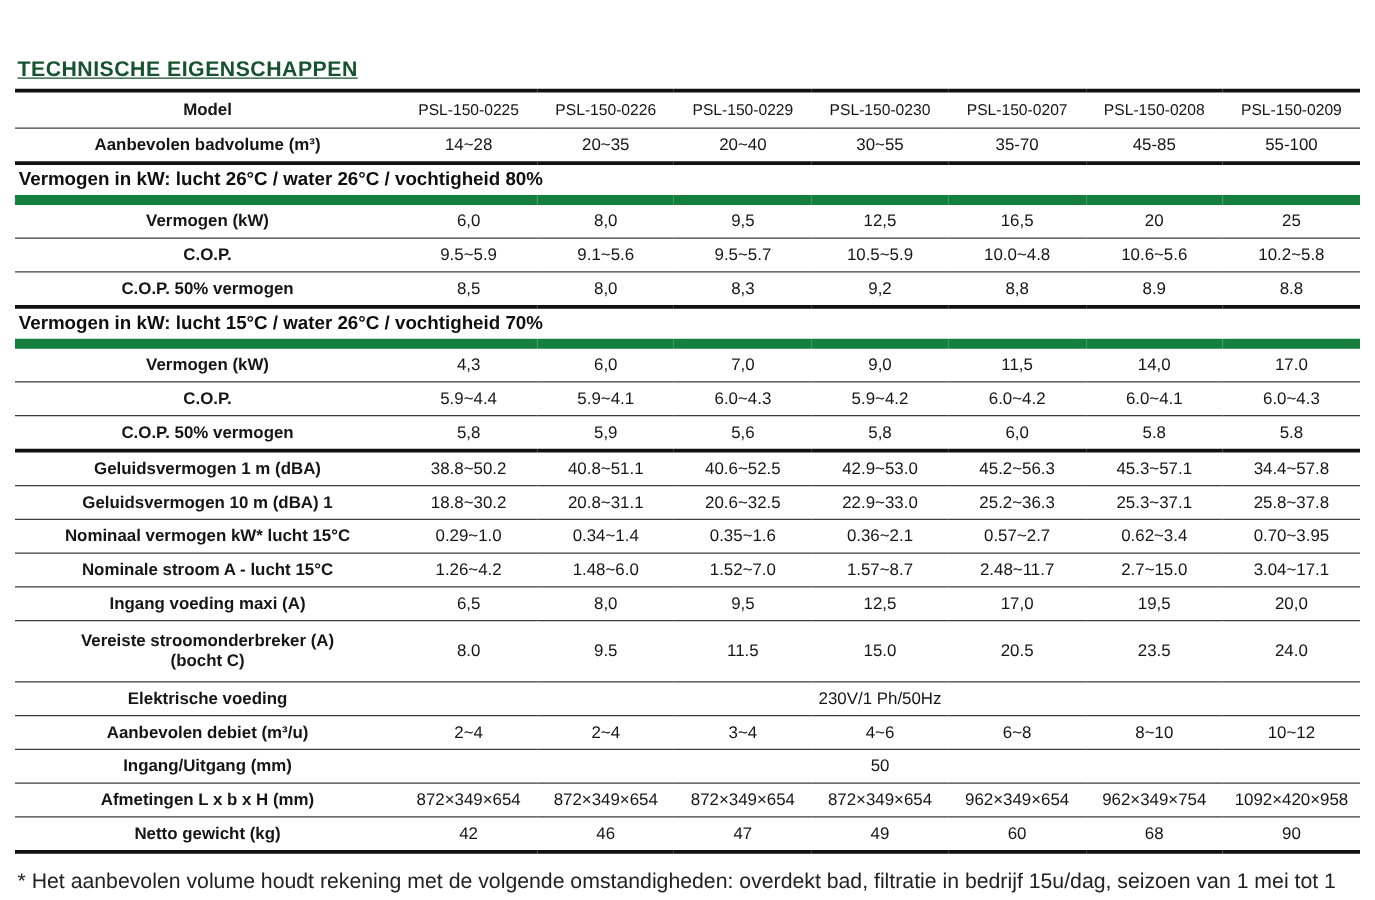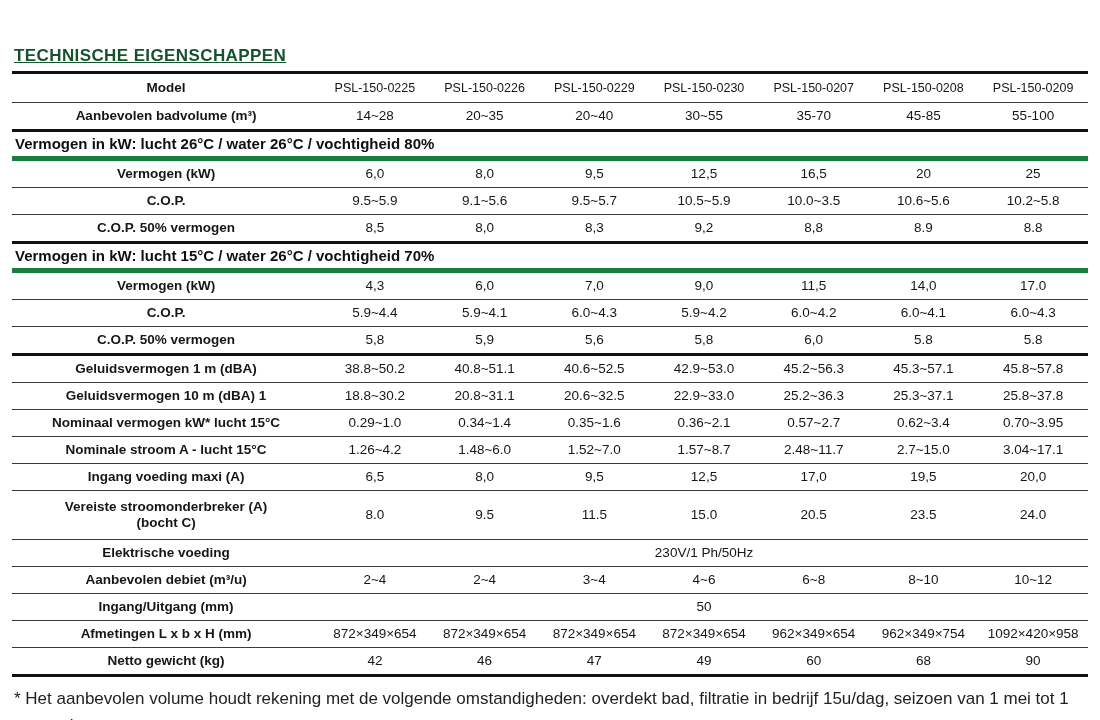--- a/index.html
+++ b/index.html
@@ -25,21 +25,21 @@
     text-align:center;vertical-align:middle;color:#161616;
   }
   td.label{
     text-align:left;font-weight:700;font-size:14.5px;
     padding-left:3px;white-space:pre-line;color:#0f0f0f;
   }
   tr.model td.val{font-weight:400;font-size:12.5px;}
   tr.model td{height:26px;}
   tr.section td{
     text-align:left;font-weight:700;font-size:15px;
-    padding-left:3px;border-bottom:5px solid #15803d;height:22px;color:#0f0f0f;
+    padding-left:3px;border-bottom:8px solid #15803d;height:22px;color:#0f0f0f;
   }
   tr.thick td{border-bottom:3px solid #101010;}
   tr.tall td{height:46px;}
   td.span-center{text-align:center;}
   td.span-offset{text-align:center;padding-right:236px;}
   .footnotes{margin:8px 0 0 2px;}
   .note{
     font-size:17px;line-height:1.6;color:#222;
     font-stretch:condensed;
   }
@@ -98,21 +98,21 @@
           <td class="val">16,5</td>
           <td class="val">20</td>
           <td class="val">25</td>
         </tr>
         <tr>
           <td class="label">C.O.P.</td>
           <td class="val">9.5~5.9</td>
           <td class="val">9.1~5.6</td>
           <td class="val">9.5~5.7</td>
           <td class="val">10.5~5.9</td>
-          <td class="val">10.0~3.5</td>
+          <td class="val">10.0~4.8</td>
           <td class="val">10.6~5.6</td>
           <td class="val">10.2~5.8</td>
         </tr>
         <tr class="thick">
           <td class="label">C.O.P. 50% vermogen</td>
           <td class="val">8,5</td>
           <td class="val">8,0</td>
           <td class="val">8,3</td>
           <td class="val">9,2</td>
           <td class="val">8,8</td>
@@ -153,21 +153,21 @@
           <td class="val">5.8</td>
         </tr>
         <tr>
           <td class="label">Geluidsvermogen 1 m (dBA)</td>
           <td class="val">38.8~50.2</td>
           <td class="val">40.8~51.1</td>
           <td class="val">40.6~52.5</td>
           <td class="val">42.9~53.0</td>
           <td class="val">45.2~56.3</td>
           <td class="val">45.3~57.1</td>
-          <td class="val">45.8~57.8</td>
+          <td class="val">34.4~57.8</td>
         </tr>
         <tr>
           <td class="label">Geluidsvermogen 10 m (dBA) 1</td>
           <td class="val">18.8~30.2</td>
           <td class="val">20.8~31.1</td>
           <td class="val">20.6~32.5</td>
           <td class="val">22.9~33.0</td>
           <td class="val">25.2~36.3</td>
           <td class="val">25.3~37.1</td>
           <td class="val">25.8~37.8</td>

